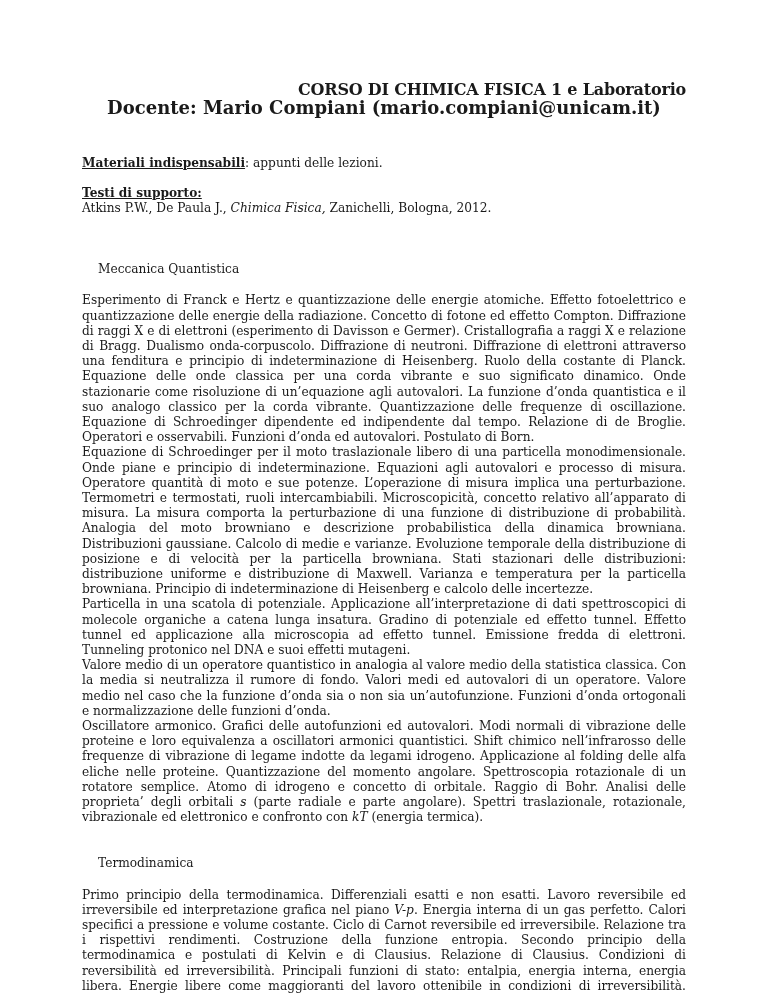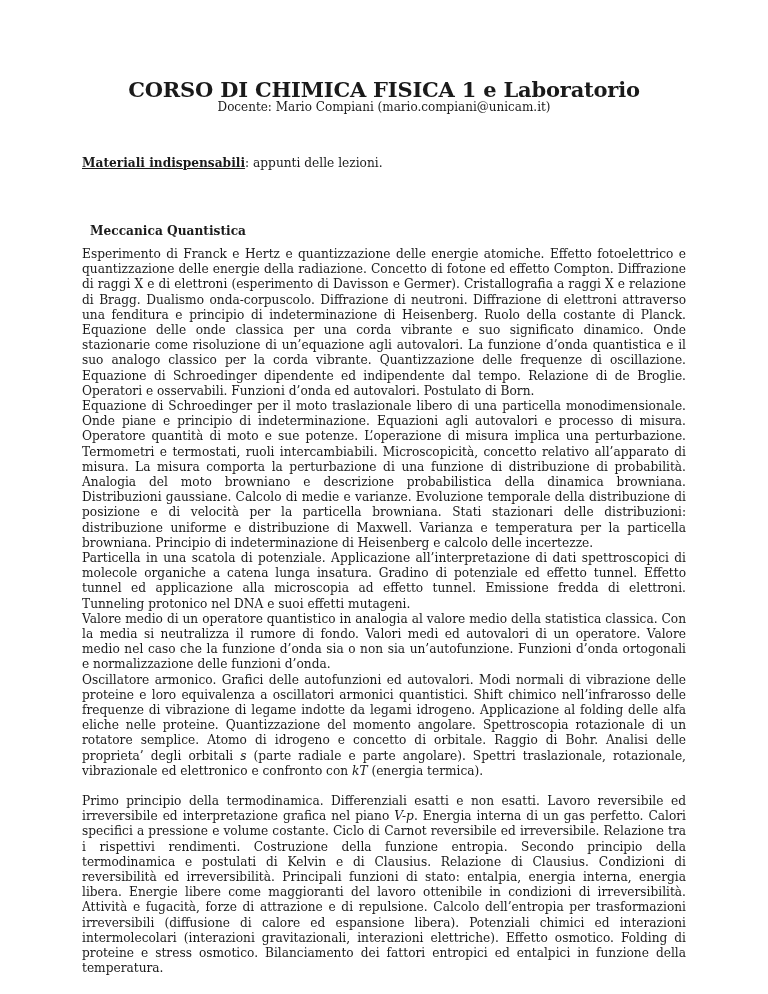--- a/index.html
+++ b/index.html
@@ -3,51 +3,54 @@
   <meta charset="utf-8">
   <style>
     html, body { margin: 0; padding: 0; background: #ffffff; }
     body { width: 768px; height: 994px; overflow: hidden; position: relative; }
     .page {
       position: absolute; left: 82px; top: 0; width: 604px;
       font-family: "DejaVu Serif", "Liberation Serif", serif;
       color: #1a1a1a; font-size: 12.2px; line-height: 15.2px;
     }
     .title-block { text-align: center; margin-top: 80px; }
-    .title { font-weight: bold; font-size: 21px; line-height: 20px; letter-spacing: -0.2px; }
-    .sub { font-weight: normal; font-size: 12px; line-height: 15.5px; }
+    .title { font-weight: bold; font-size: 16px; line-height: 20px; letter-spacing: -0.2px; text-align: right; }
+    .sub { font-weight: bold; font-size: 18px; line-height: 15.5px; }
     .p { text-align: justify; margin: 0; }
     .u { text-decoration: underline; font-weight: bold; }
     .gap { height: 15px; }
-    .section-title { font-weight: bold; margin: 8px; }
+    .section-title { font-weight: normal; margin: 16px; }
   </style>
 </head>
 <body>
 
 <div class="page">
   <div class="title-block">
     <div class="title">CORSO DI CHIMICA FISICA 1 e Laboratorio</div>
     <div class="sub">Docente: Mario Compiani (mario.compiani@unicam.it)</div>
   </div>
 
   <div style="height:40px"></div>
 
   <p class="p"><span class="u">Materiali indispensabili</span><span>: appunti delle lezioni.</span></p>
 
   <div class="gap"></div>
 
+  <p class="p"><span class="u">Testi di supporto:</span></p>
+  <p class="p"><span>Atkins P.W., De Paula J., </span><i>Chimica Fisica,</i><span> Zanichelli, Bologna, 2012.</span></p>
 
   <div class="gap"></div>
 
 
   <div class="gap"></div>
 
   <p class="section-title">Meccanica Quantistica</p>
   <p class="p">Esperimento di Franck e Hertz e quantizzazione delle energie atomiche. Effetto fotoelettrico e quantizzazione delle energie della radiazione. Concetto di fotone ed effetto Compton. Diffrazione di raggi X e di elettroni (esperimento di Davisson e Germer). Cristallografia a raggi X e relazione di Bragg. Dualismo onda-corpuscolo. Diffrazione di neutroni. Diffrazione di elettroni attraverso una fenditura e principio di indeterminazione di Heisenberg. Ruolo della costante  di Planck. Equazione delle onde classica per una corda vibrante e suo significato dinamico. Onde stazionarie come risoluzione di un’equazione agli autovalori. La funzione d’onda quantistica e il suo analogo classico per la corda vibrante. Quantizzazione delle frequenze di oscillazione. Equazione di Schroedinger dipendente ed indipendente dal tempo. Relazione di de Broglie. Operatori e osservabili. Funzioni d’onda ed autovalori. Postulato di Born.</p>
   <p class="p">Equazione di Schroedinger per il moto traslazionale libero di una particella monodimensionale. Onde piane e principio di indeterminazione. Equazioni agli autovalori e processo di misura. Operatore quantità di moto e sue potenze. L’operazione di misura implica una perturbazione. Termometri e termostati, ruoli intercambiabili. Microscopicità, concetto relativo all’apparato di misura. La misura comporta la perturbazione di una funzione di distribuzione di probabilità. Analogia del moto browniano e descrizione probabilistica della dinamica browniana. Distribuzioni gaussiane. Calcolo di medie e varianze. Evoluzione temporale della distribuzione di posizione e di velocità per la particella browniana. Stati stazionari delle distribuzioni: distribuzione uniforme e distribuzione di Maxwell. Varianza e temperatura per la particella browniana. Principio di indeterminazione di Heisenberg e calcolo delle incertezze.</p>
   <p class="p">Particella in una scatola di potenziale. Applicazione all’interpretazione di dati spettroscopici di molecole organiche a catena lunga insatura. Gradino di potenziale ed effetto tunnel. Effetto tunnel ed applicazione alla microscopia ad effetto tunnel. Emissione fredda di elettroni. Tunneling protonico nel DNA e suoi effetti mutageni.</p>
   <p class="p">Valore medio di un operatore quantistico in analogia al valore medio della statistica classica. Con la media si neutralizza il rumore di fondo. Valori medi ed autovalori di un operatore. Valore medio nel caso che la funzione d’onda sia o non sia un’autofunzione. Funzioni d’onda ortogonali e normalizzazione delle funzioni d’onda.</p>
   <p class="p"><span>Oscillatore armonico. Grafici delle autofunzioni ed autovalori. Modi normali di vibrazione delle proteine e loro equivalenza a oscillatori armonici quantistici. Shift chimico nell’infrarosso delle frequenze di vibrazione di legame indotte da legami idrogeno. Applicazione al folding delle alfa eliche nelle proteine. Quantizzazione del momento angolare. Spettroscopia rotazionale di un rotatore semplice. Atomo di idrogeno e concetto di orbitale. Raggio di Bohr. Analisi delle proprieta’ degli orbitali </span><i>s</i><span> (parte radiale e parte angolare). Spettri traslazionale, rotazionale, vibrazionale ed elettronico e confronto con </span><i>kT</i><span> (energia termica).</span></p>
 
   <div class="gap"></div>
 
+  <p class="section-title">Termodinamica</p>
   <p class="p"><span>Primo principio della termodinamica. Differenziali esatti e non esatti. Lavoro reversibile ed irreversibile ed interpretazione grafica nel piano </span><i>V-p</i><span>. Energia interna di un gas perfetto. Calori specifici a pressione e volume costante. Ciclo di Carnot reversibile ed irreversibile. Relazione tra i rispettivi rendimenti. Costruzione della funzione entropia. Secondo principio della termodinamica e postulati di Kelvin e di Clausius. Relazione di Clausius. Condizioni di reversibilità ed irreversibilità. Principali funzioni di stato: entalpia, energia  interna, energia libera. Energie libere come maggioranti del lavoro ottenibile in condizioni di irreversibilità. Attività e fugacità,  forze di attrazione e di repulsione. Calcolo dell’entropia per trasformazioni irreversibili (diffusione di calore ed espansione libera). Potenziali chimici ed interazioni intermolecolari (interazioni gravitazionali, interazioni elettriche). Effetto osmotico. Folding di proteine e stress osmotico. Bilanciamento dei fattori entropici ed entalpici in funzione della temperatura.</span></p>
 </div>
 
 </body></html>

